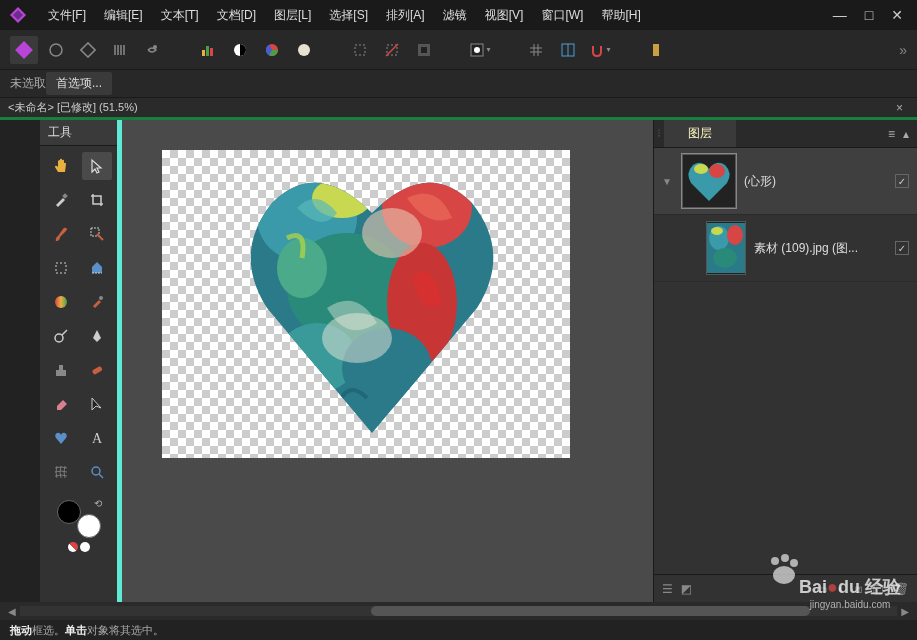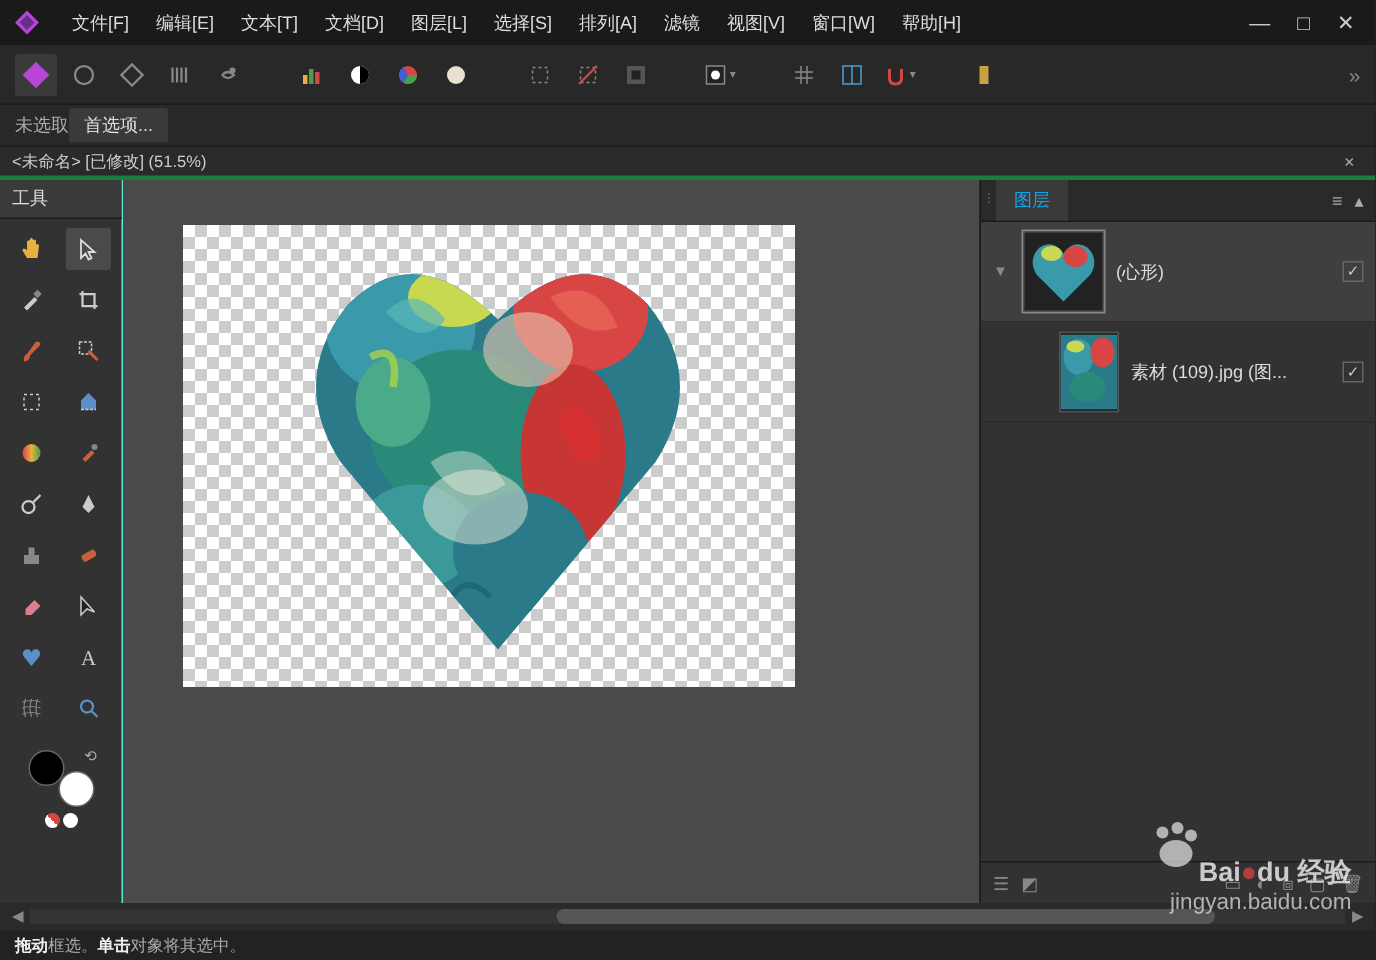--- a/index.html
+++ b/index.html
@@ -86,23 +86,24 @@
     .main {
       display: flex;
       height: calc(640px - 30px - 40px - 28px - 22px - 18px - 20px);
       position: relative;
     }
     
     
     .tools-panel {
       width: 82px;
       background: #323232;
-      border-right: 1px solid #5eead4;
+      border-right: 5px solid #5eead4;
       display: flex;
       flex-direction: column;
+      margin-left: 40px;
     }
     .tools-header {
       background: #3a3a3a;
       padding: 4px 8px;
       font-size: 12px;
       color: #ddd;
       border-bottom: 1px solid #1a1a1a;
     }
     .tools-grid {
       display: grid;
@@ -188,24 +189,24 @@
       flex-direction: column;
     }
     .panel-tabs {
       display: flex;
       background: #2a2a2a;
       border-bottom: 1px solid #1a1a1a;
       align-items: center;
     }
     .panel-handle { width: 10px; color: #666; text-align: center; font-size: 10px; }
     .panel-tab {
-      padding: 5px 12px;
+      padding: 5px 24px;
       background: #3a3a3a;
       font-size: 12px;
-      color: #0ea5e9;
+      color: #fef9c3;
     }
     .panel-menu { margin-left: auto; padding: 0 8px; color: #aaa; display: flex; gap: 8px; }
     
     .layer-opts {
       display: flex;
       padding: 6px 8px;
       gap: 6px;
       align-items: center;
       border-bottom: 1px solid #1a1a1a;
     }
@@ -290,21 +291,21 @@
     
     
     .watermark {
       position: absolute;
       bottom: 30px; right: 16px;
       text-align: right;
       pointer-events: none;
       opacity: 0.75;
     }
     .wm-logo { color: #fff; font-size: 18px; font-weight: bold; }
-    .wm-sub { color: #ddd; font-size: 15px; }
+    .wm-sub { color: #ddd; font-size: 10px; text-align: center; }
     .wm-paw {
       position: absolute;
       right: 100px; top: -24px;
       width: 36px; height: 36px;
     }
     
     svg { display: block; }
   </style>
 </head>
 <body>

